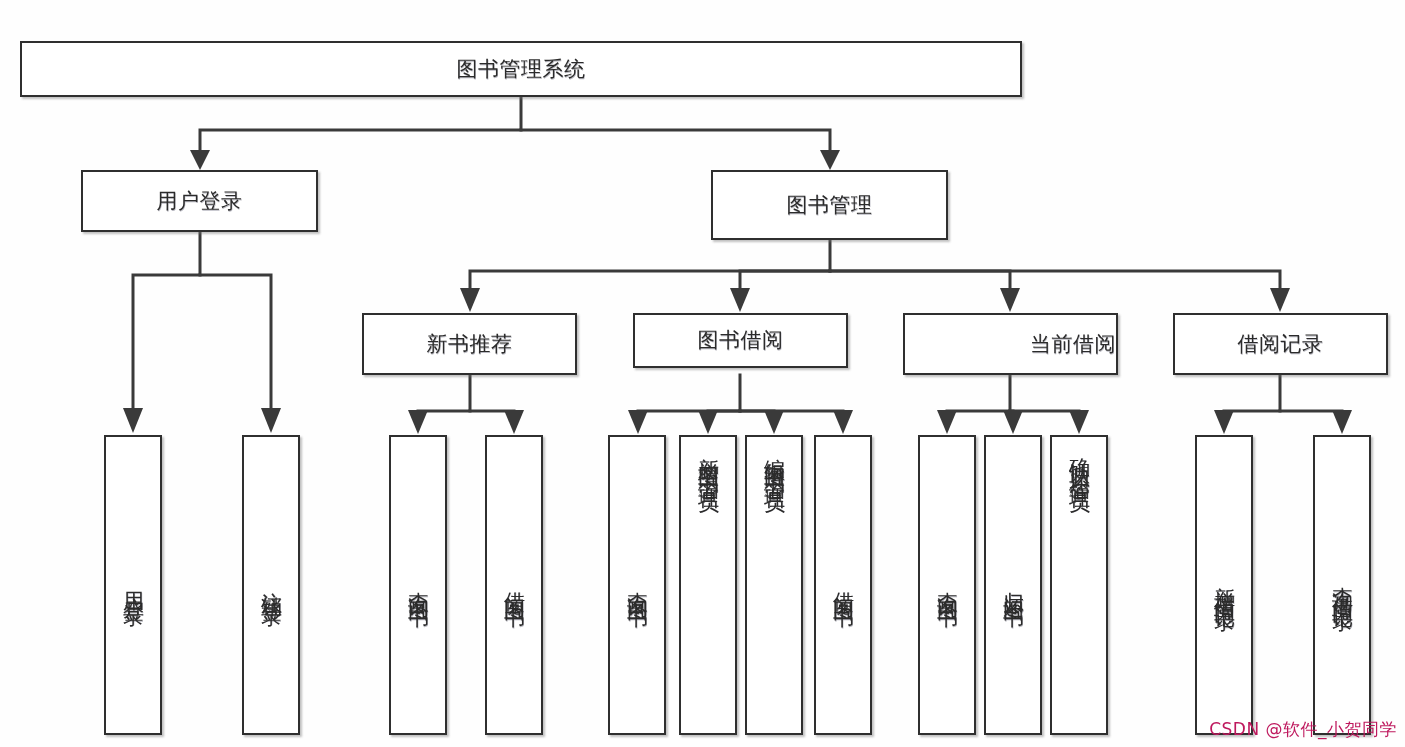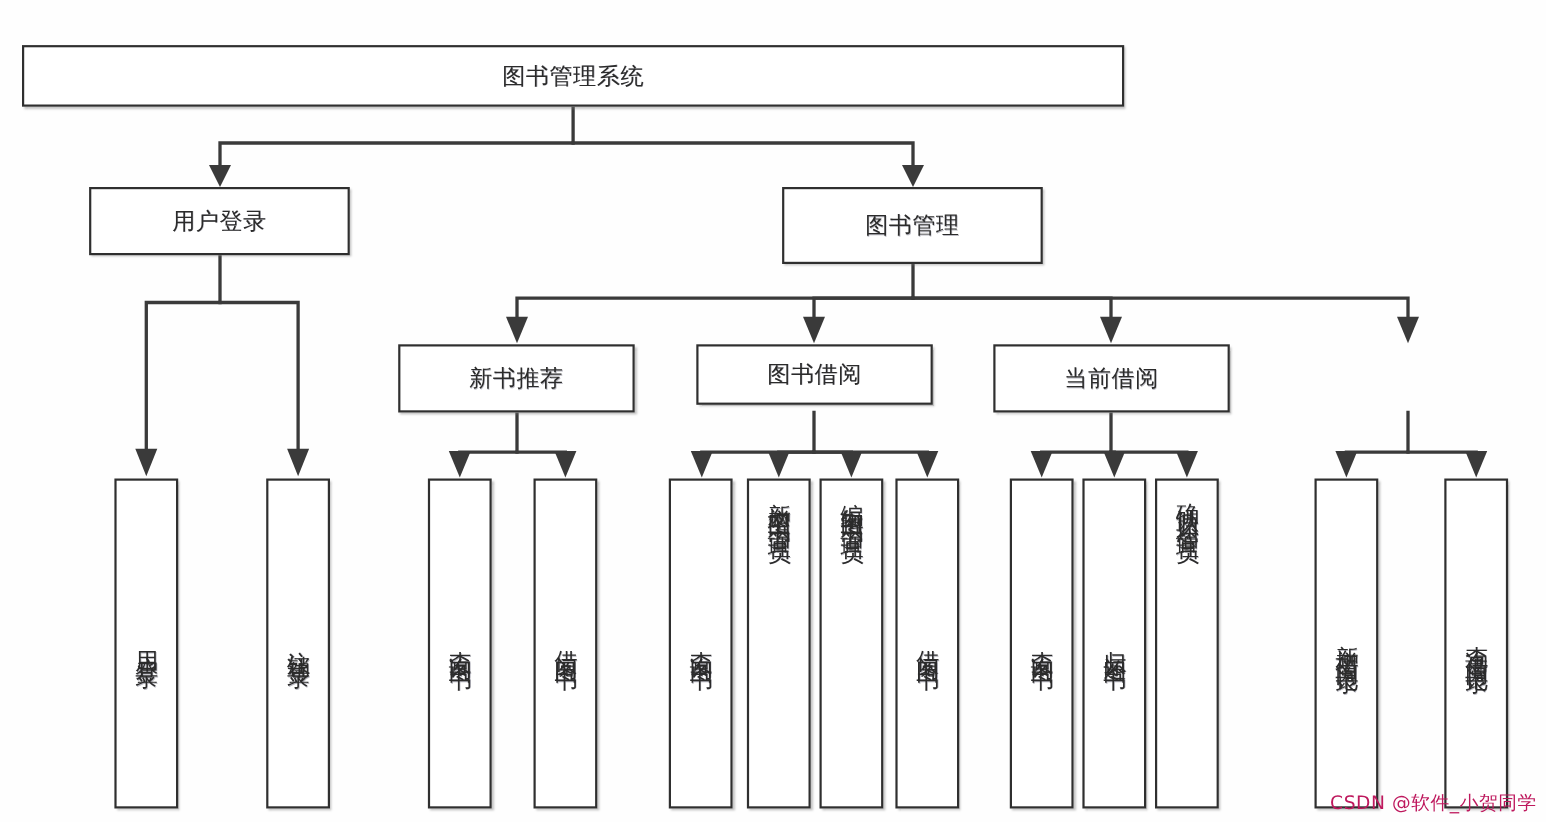--- a/index.html
+++ b/index.html
@@ -166,22 +166,25 @@
   <div class="node-box" style="left:711px; top:170px; width:237px; height:70px;">
     <span class="node-label">图书管理</span>
   </div>
 
   <div class="node-box" style="left:362px; top:313px; width:215px; height:62px;">
     <span class="node-label">新书推荐</span>
   </div>
   <div class="node-box" style="left:633px; top:313px; width:215px; height:55px;">
     <span class="node-label">图书借阅</span>
   </div>
-  <div class="node-box" style="left:903px; top:313px; width:215px; height:62px;">
+  <div class="node-box" style="left:903px; top:313px; width:215px; height:62px;justify-content:flex-end;">
     <span class="node-label">当前借阅</span>
+  </div>
+  <div class="node-box" style="left:1173px; top:313px; width:215px; height:62px;">
+    <span class="node-label">借阅记录</span>
   </div>
 
   <div class="node-box vertical" style="left:104px; top:435px; width:58px; height:300px;">
     <div class="vcenter-wrap">
       <span class="node-label">用户登录</span>
     </div>
   </div>
   <div class="node-box vertical" style="left:242px; top:435px; width:58px; height:300px;">
     <div class="vcenter-wrap">
       <span class="node-label">注销登录</span>

